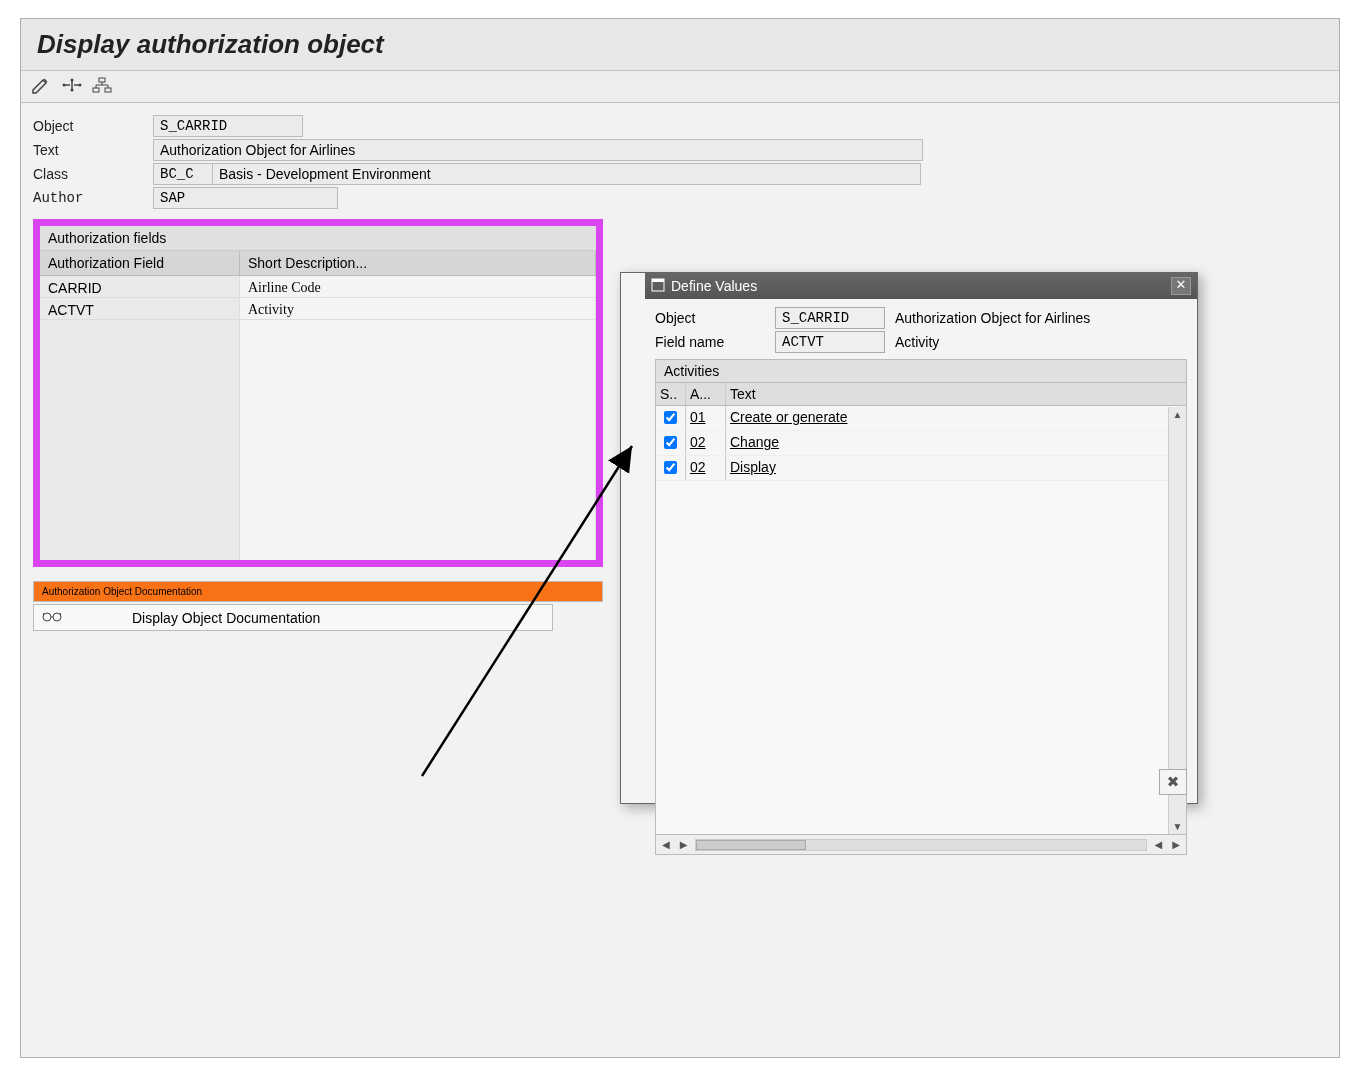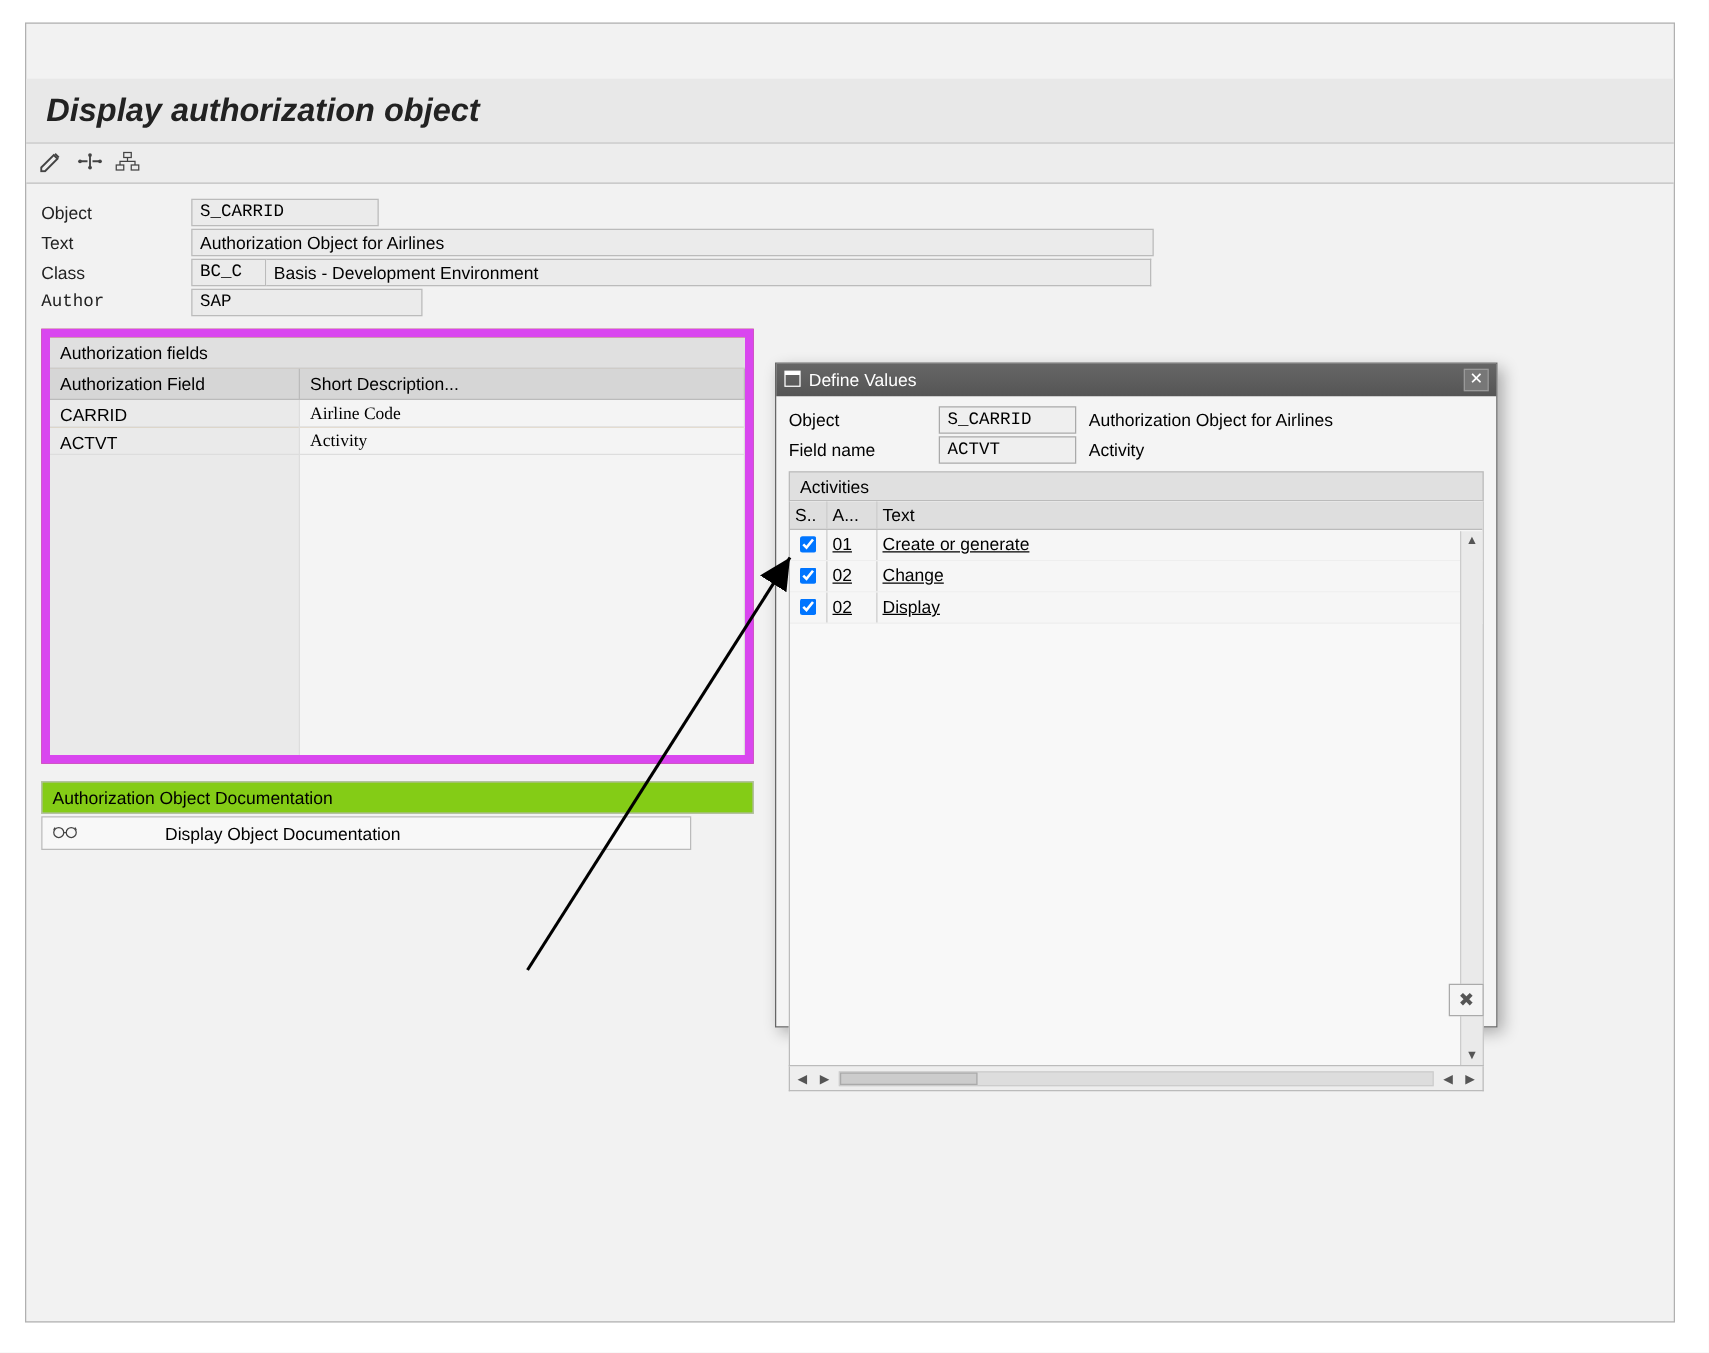--- a/index.html
+++ b/index.html
@@ -18,21 +18,20 @@
     top: 18px;
     width: 1320px;
     height: 1040px;
     border: 1px solid #b0b0b0;
     background: #f2f2f2;
   }
   .title-bar {
     background: #e8e8e8;
     padding: 10px 16px;
     border-bottom: 1px solid #c0c0c0;
-    margin-top: 44px;
   }
   .title {
     font-size: 26px;
     font-style: italic;
     font-weight: bold;
     color: #222;
   }
   .toolbar {
     padding: 5px 10px;
     border-bottom: 1px solid #c0c0c0;
@@ -103,50 +102,51 @@
     height: 240px;
     background: #eaeaea;
     border-right: 1px solid #ddd;
   }
   .grid-filler.col2 { background: #f4f4f4; }
   .section {
     margin-top: 14px;
     width: 570px;
   }
   .section-header {
-    background: #84cc16;
+    background: #f97316;
     padding: 4px 8px;
     border: 1px solid #bbb;
-    font-size: 14px;
+    font-size: 10px;
   }
   .section-button {
     border: 1px solid #bbb;
     background: #f8f8f8;
     padding: 4px 8px;
     width: 520px;
     margin-top: 2px;
     display: flex;
     align-items: center;
     cursor: pointer;
     font-size: 14px;
   }
   .section-button .glasses-icon {
     margin-right: 70px;
   }
 
   
   .popup {
     position: absolute;
     left: 620px;
-    top: 290px;
+    top: 272px;
     width: 578px;
     height: 532px;
     background: #f4f4f4;
     border: 1px solid #666;
     box-shadow: 4px 4px 12px rgba(0,0,0,0.3);
+    padding-left: 24px;
   }
   .popup-titlebar {
     background: linear-gradient(to bottom, #666, #555);
     color: #fff;
     padding: 4px 6px;
     display: flex;
     align-items: center;
     justify-content: space-between;
     font-size: 14px;
   }

